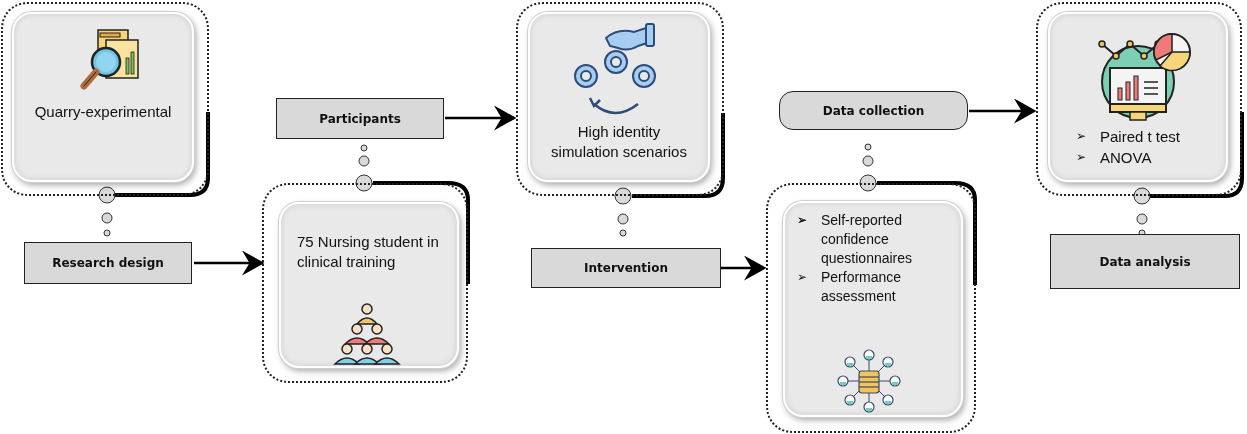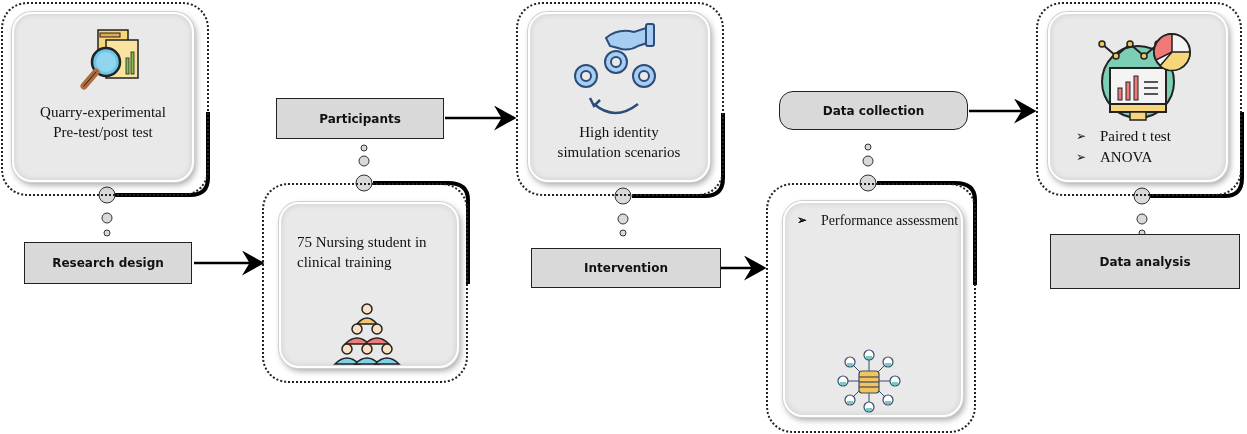--- a/index.html
+++ b/index.html
@@ -3,21 +3,21 @@
 <meta charset="utf-8">
 <style>
   html, body { margin:0; padding:0; background:#ffffff; }
   body { width:1247px; height:434px; position:relative; overflow:hidden;
          font-family:"Liberation Sans", "DejaVu Sans", sans-serif; }
   .abs { position:absolute; }
   .outer { position:absolute; border:2px dotted #222; border-radius:26px; box-sizing:border-box; }
   .card { position:absolute; background:#e9e9e9; border:2px solid #fff; border-radius:20px;
           box-shadow: 0 0 0 1px #cfcfcf, 2px 3px 6px rgba(0,0,0,0.35), inset 0 0 6px rgba(0,0,0,0.12);
           box-sizing:border-box; }
-  .card-text { position:absolute; font-family:Liberation Serif, serif; font-size:15px;
+  .card-text { position:absolute; font-family:Liberation Sans, sans-serif; font-size:15px;
                color:#111; line-height:20px; }
   .center { text-align:center; }
   .label-box { position:absolute; background:#d9d9d9; border:1.5px solid #222;
                box-sizing:border-box; display:flex; align-items:center; justify-content:center;
                font-family:"DejaVu Sans", sans-serif; font-weight:bold; font-size:12px; color:#111; }
   .bullet-list { list-style:none; margin:0; padding:0; }
   .bullet-list li { position:relative; padding-left:26px; }
   .bullet-list li .arrow { position:absolute; left:2px; top:0; font-size:12px; }
   svg.overlay { position:absolute; left:0; top:0; pointer-events:none; }
 </style>
@@ -80,21 +80,20 @@
     <rect x="30" y="12" width="32" height="38" fill="#f8e4a0" stroke="#222" stroke-width="1.5"></rect>
     <rect x="50" y="30" width="3" height="16" fill="#7bbf55" stroke="#222" stroke-width="0.8"></rect>
     <rect x="55" y="24" width="3" height="22" fill="#7bbf55" stroke="#222" stroke-width="0.8"></rect>
     <circle cx="30" cy="34" r="14" fill="#6ec7ea" stroke="#222" stroke-width="2.5"></circle>
     <circle cx="30" cy="34" r="10" fill="#fff" opacity="0.25"></circle>
     <line x1="20" y1="44" x2="8" y2="58" stroke="#b06a3b" stroke-width="7" stroke-linecap="round"></line>
     <line x1="20" y1="44" x2="8" y2="58" stroke="#222" stroke-width="1" stroke-linecap="round"></line>
   </svg>
   <div class="card-text center" style="left:0;right:0;top:88px;">
     <div>Quarry-experimental</div>
-    <div>Pre-test/post test</div>
   </div>
 </div>
 <div class="label-box" style="left:24px;top:242px;width:168px;height:42px;">Research design</div>
 
 <div class="label-box" style="left:276px;top:98px;width:168px;height:41px;">Participants</div>
 <div class="outer" style="left:262px;top:183px;width:206px;height:200px;"></div>
 <div class="card" style="left:279px;top:202px;width:180px;height:166px;">
   <div class="card-text" style="left:16px;top:28px;">
     <div>75 Nursing student in</div>
     <div>clinical training</div>
@@ -143,21 +142,21 @@
   </div>
 </div>
 <div class="label-box" style="left:531px;top:248px;width:190px;height:40px;">Intervention</div>
 
 <div class="label-box" style="left:779px;top:91px;width:189px;height:39px;border-radius:14px;">Data collection</div>
 <div class="outer" style="left:766px;top:183px;width:210px;height:250px;"></div>
 <div class="card" style="left:783px;top:201px;width:180px;height:216px;">
   <div class="card-text" style="left:10px;top:8px;width:165px;font-size:14px;line-height:19px;">
     <ul class="bullet-list">
       <li><span class="arrow">➢</span></li>
-      <li><span class="arrow">➢</span></li>
+      <li><span class="arrow">➢</span><span>Self-reported confidence questionnaires</span></li>
       <li><span class="arrow">➢</span><span>Performance assessment</span></li>
     </ul>
   </div>
   <svg class="abs" style="left:52px;top:146px;" width="64" height="64" viewBox="0 0 64 64">
     <g stroke="#3c4a6b" stroke-width="1">
       <line x1="32" y1="32" x2="32" y2="6"></line>
         <line x1="32" y1="32" x2="32" y2="58"></line>
       <line x1="32" y1="32" x2="6" y2="32"></line>
         <line x1="32" y1="32" x2="58" y2="32"></line>
       <line x1="32" y1="32" x2="13" y2="13"></line>

